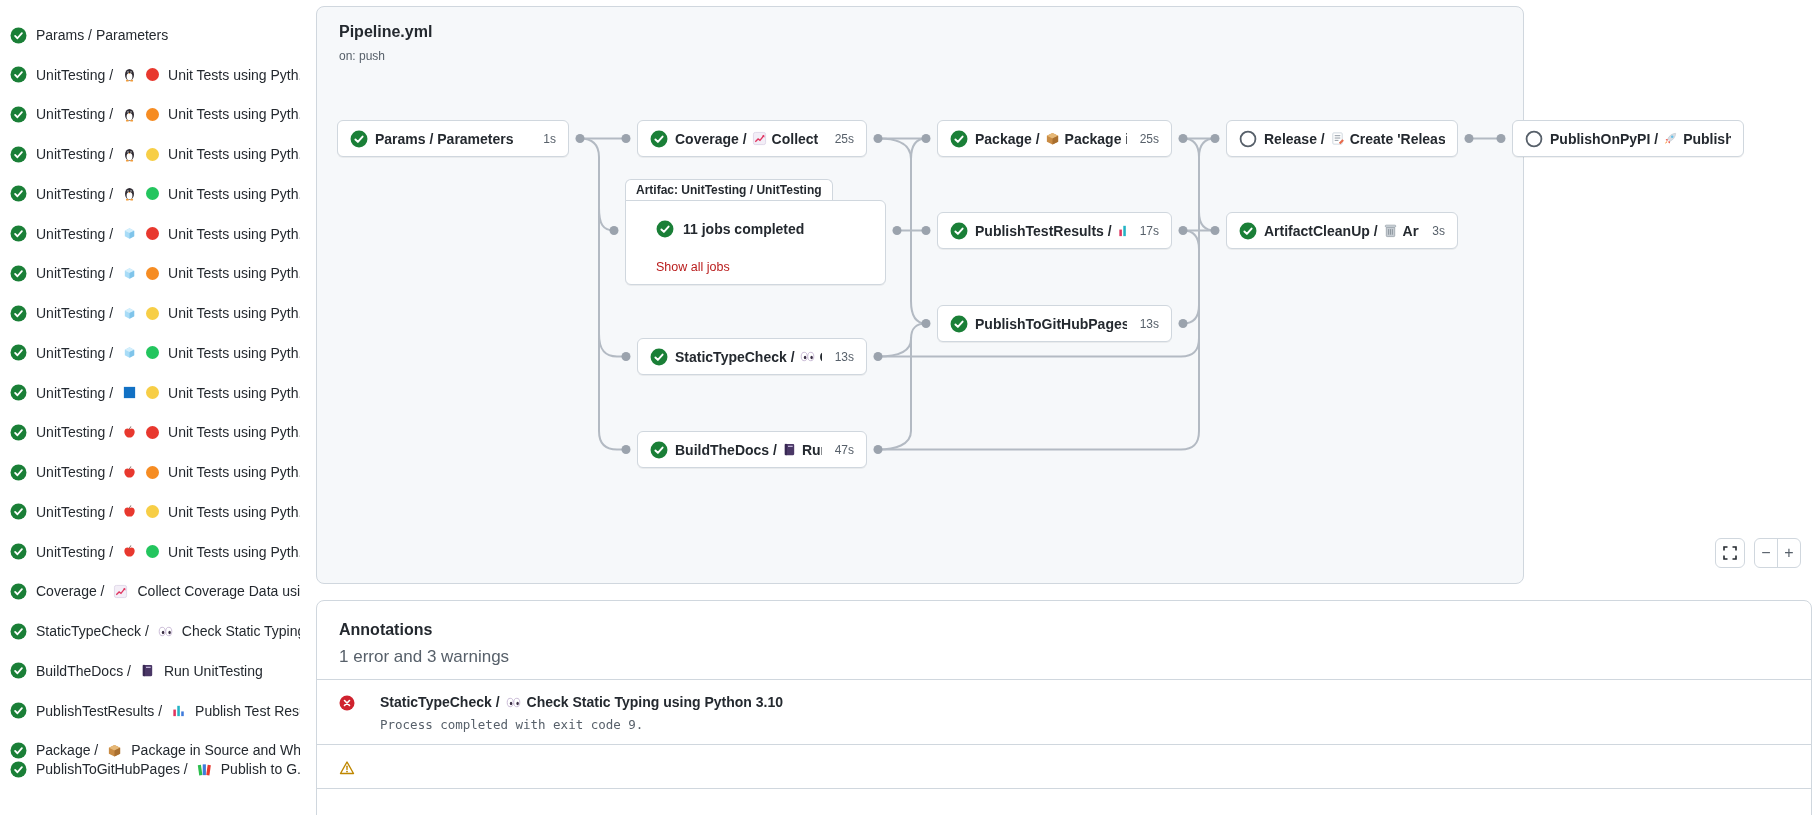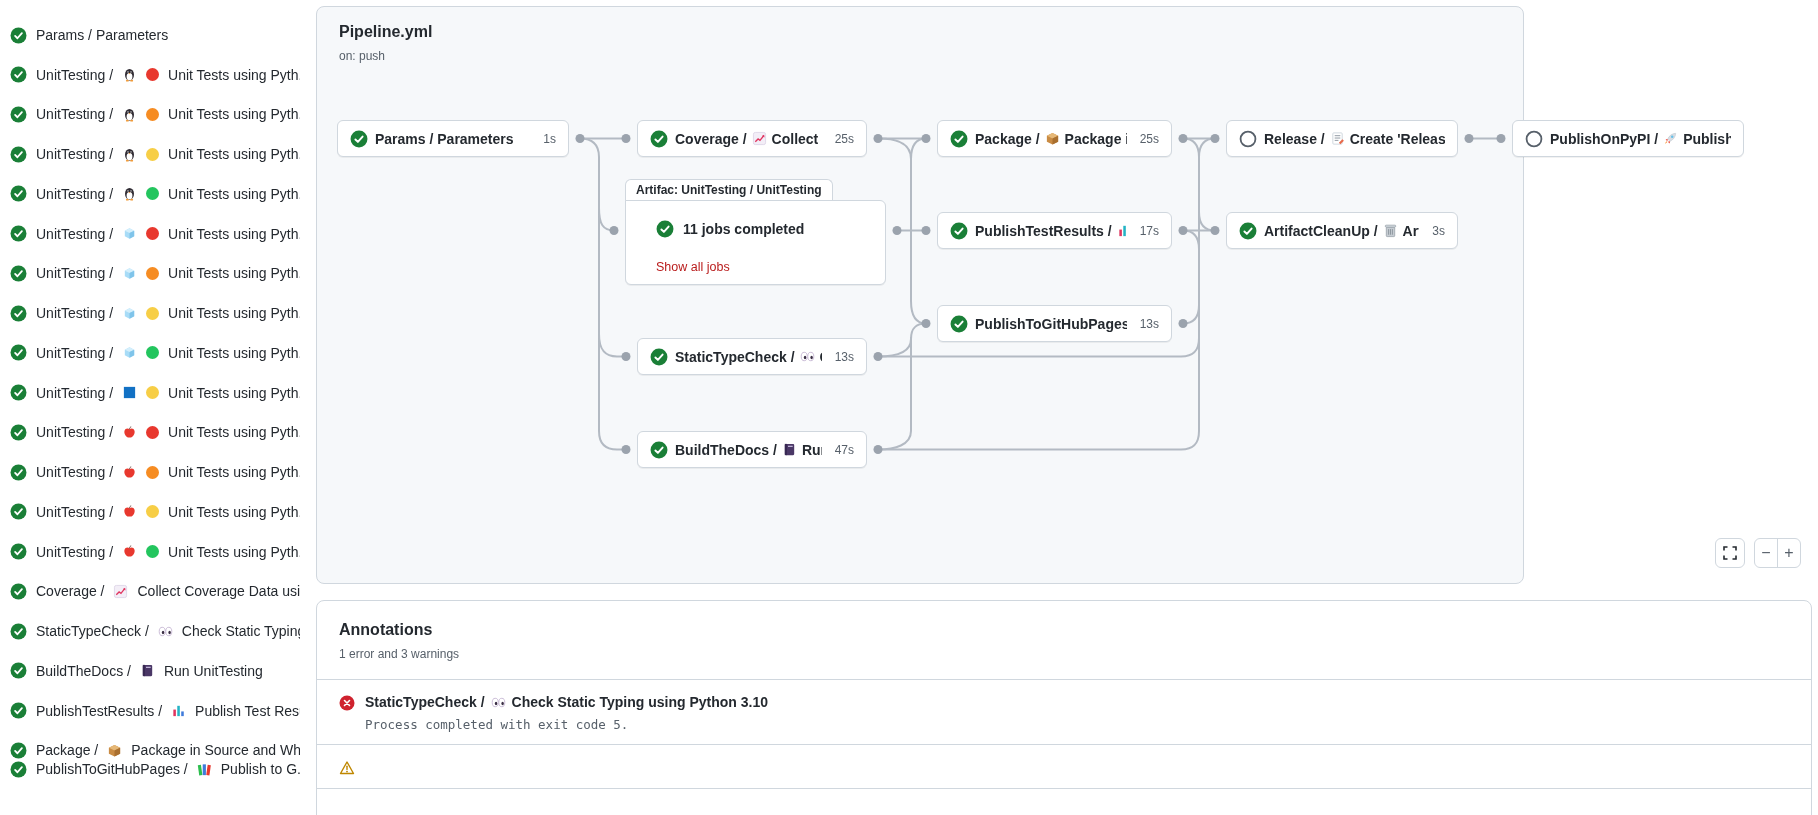--- a/index.html
+++ b/index.html
@@ -48,23 +48,23 @@
   #zoom-group { position:absolute; left:1437px; top:531px; width:47px; height:30px;
     background:#fff; border:1px solid #d0d7de; border-radius:6px; display:flex; }
   #zoom-group .zbtn { flex:1; display:flex; align-items:center; justify-content:center;
     font-size:16px; color:#57606a; cursor:pointer; }
   #zoom-in { border-left:1px solid #d0d7de; color:#24292f; }
 
   
   #annotations-panel { position:absolute; left:316px; top:600px; width:1496px; height:260px;
     background:#fff; border:1px solid #d0d7de; border-radius:8px; }
   #ann-title { position:absolute; left:22px; top:20px; font-size:16px; font-weight:700; }
-  #ann-summary { position:absolute; left:22px; top:46px; font-size:12px; color:#57606a; }
+  #ann-summary { position:absolute; left:22px; top:46px; font-size:17px; color:#57606a; }
   #ann-items { position:absolute; left:0; top:78px; width:100%; }
-  .ann-item { border-top:1px solid #d0d7de; padding:14px 22px 12px 22px; display:flex; gap:10px; }
+  .ann-item { border-top:1px solid #d0d7de; padding:14px 22px 12px 22px; display:flex; gap:25px; }
   .ann-item:last-child { border-bottom:1px solid #d0d7de; }
   .ann-item .icon-16 { width:16px; height:16px; margin-top:1px; }
   .ann-item .atitle { font-size:14px; font-weight:700; display:flex; align-items:center; gap:6px; cursor:pointer; }
   .ann-item .atitle .icon-15 { width:15px; height:15px; }
   .ann-item .amsg { margin-top:7px; font-family:"DejaVu Sans Mono", monospace;
     font-size:12.5px; color:#57606a; }
 </style>
 </head>
 <body>
 
@@ -675,21 +675,21 @@
         </span>
         <div>
           <div class="atitle">StaticTypeCheck / <span class="icon icon-15">
               <svg viewBox="0 0 16 16" width="100%" height="100%">
                 <ellipse cx="4.5" cy="8" rx="3.2" ry="4.5" fill="#fff" stroke="#b9a7c9" stroke-width="0.8"></ellipse>
                 <ellipse cx="11.5" cy="8" rx="3.2" ry="4.5" fill="#fff" stroke="#b9a7c9" stroke-width="0.8"></ellipse>
                 <ellipse cx="5.4" cy="9" rx="1.3" ry="1.9" fill="#3b2f45"></ellipse>
                 <ellipse cx="12.4" cy="9" rx="1.3" ry="1.9" fill="#3b2f45"></ellipse>
               </svg>
             </span> Check Static Typing using Python 3.10</div>
-          <div class="amsg">Process completed with exit code 5.</div>
+          <div class="amsg">Process completed with exit code 9.</div>
         </div>
       </div>
       <div class="ann-item">
         <span class="icon icon-16">
           <svg viewBox="0 0 16 16" width="100%" height="100%">
             <path d="M8 2 L14.5 13.5 H1.5 Z" fill="none" stroke="#bf8700" stroke-width="1.4" stroke-linejoin="round"></path>
             <line x1="8" y1="6.3" x2="8" y2="9.6" stroke="#bf8700" stroke-width="1.4" stroke-linecap="round"></line>
             <circle cx="8" cy="11.6" r="0.9" fill="#bf8700"></circle>
           </svg>
         </span>

